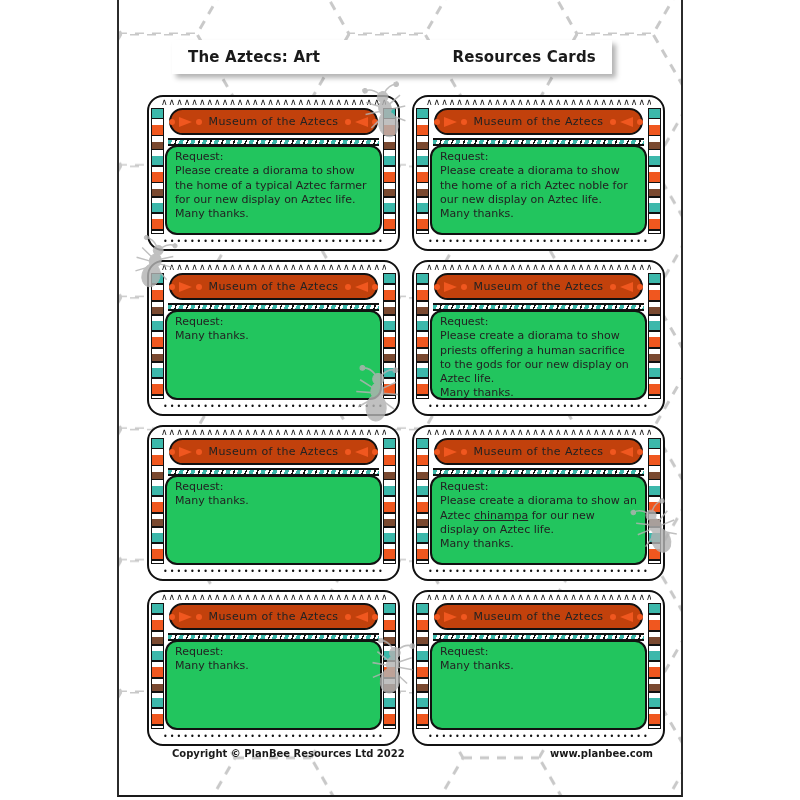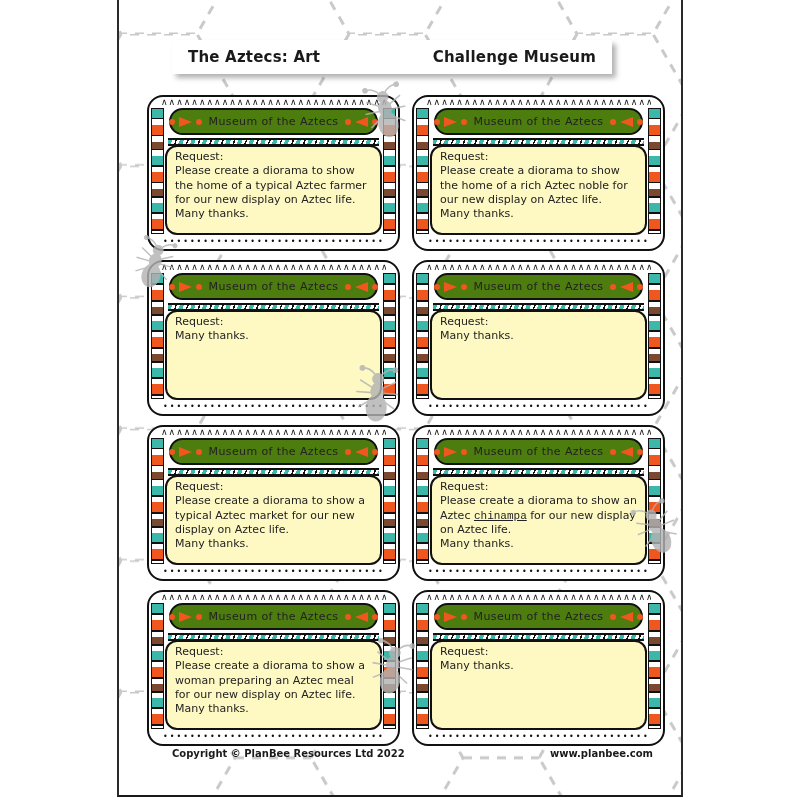--- a/index.html
+++ b/index.html
@@ -41,41 +41,41 @@
   .strip{
     position:absolute;top:11px;bottom:15px;width:13px;border:1px solid #111;
     box-sizing:border-box;
     background:repeating-linear-gradient(180deg,
       var(--teal) 0 9px,#111 9px 10.5px,#fff 10.5px 16px,
       var(--orange) 16px 26px,#111 26px 27.5px,#fff 27.5px 33px,
       #7a4930 33px 40px,#111 40px 41.5px,#fff 41.5px 47px);
   }
   .strip.left{left:2px;} .strip.right{right:2px;}
   .pill{
-    position:absolute;top:11px;left:20px;right:20px;height:27px;background:#4d7c0f;
+    position:absolute;top:11px;left:20px;right:20px;height:27px;background:#c2410c;
     border:2px solid #111;border-radius:15px;z-index:2;box-sizing:border-box;
     display:flex;align-items:center;justify-content:center;gap:4px;
   }
   .pill .ttl{font-size:11px;letter-spacing:.4px;color:#222;white-space:nowrap;padding:0 3px;}
   .dot{width:6px;height:6px;border-radius:50%;background:var(--orange);flex:0 0 auto;}
   .tri{width:0;height:0;border-top:5px solid transparent;border-bottom:5px solid transparent;flex:0 0 auto;}
   .tri.r{border-left:13px solid var(--orange);}
   .tri.l{border-right:13px solid var(--orange);}
   .divider{
     position:absolute;top:41px;left:19px;right:19px;height:8px;z-index:1;
     border-top:2px solid #111;border-bottom:2px solid #111;box-sizing:border-box;
     background:repeating-linear-gradient(110deg,
       var(--teal) 0 4px,#fff 4px 7px,#111 7px 8.5px,#fff 8.5px 11px);
   }
   .bodybox{
-    position:absolute;top:48px;left:16px;right:16px;bottom:14px;background:#fef9c3;
+    position:absolute;top:48px;left:16px;right:16px;bottom:14px;background:#22c55e;
     border:2px solid #111;border-radius:12px;z-index:2;box-sizing:border-box;
     padding:3px 8px;font-size:11px;line-height:1.3;color:#222;overflow:hidden;
   }
-  .u{text-decoration:underline;font-family:Liberation Mono, monospace;}
+  .u{text-decoration:underline;}
   .footer{
     position:absolute;left:0;right:0;top:748px;z-index:2;display:flex;
     justify-content:space-between;padding:0 28px 0 53px;box-sizing:border-box;
   }
   .footer .f{font-size:10px;font-weight:700;}
   .ant{position:absolute;z-index:3;opacity:.82;}
   .hidden-defs{position:absolute;width:0;height:0;overflow:hidden;}
 </style>
 </head>
 <body>
@@ -86,21 +86,21 @@
     <defs>
       <pattern id="hexpat" width="228" height="131.6" patternUnits="userSpaceOnUse" patternTransform="translate(-36,34)">
         <path d="M0,65.8 L38,0 L114,0 L152,65.8 L114,131.6 L38,131.6 Z M152,65.8 L228,65.8" fill="none" stroke="#c9c9c9" stroke-width="3" stroke-dasharray="9 8"></path>
       </pattern>
     </defs>
     <rect x="0" y="0" width="566" height="797" fill="url(#hexpat)"></rect>
   </svg>
 
   <div class="titlebar">
     <span class="t">The Aztecs: Art</span>
-    <span class="t">Challenge Museum</span>
+    <span class="t">Resources Cards</span>
   </div>
 
   <svg class="hidden-defs" xmlns="http://www.w3.org/2000/svg" aria-hidden="true">
     <defs>
       <g id="ant-shape" stroke="#b3b3b3" fill="#b3b3b3">
         <ellipse cx="30" cy="42" rx="10" ry="13"></ellipse>
         <ellipse cx="30" cy="25" rx="6.5" ry="8"></ellipse>
         <circle cx="30" cy="13" r="5.5"></circle>
         <path d="M27,9 Q21,2 14,3" fill="none" stroke-width="1.6"></path>
         <circle cx="13.5" cy="3" r="2.4"></circle>
@@ -202,42 +202,42 @@
       <span class="tri r"></span>
       <span class="dot"></span>
       <span class="ttl">Museum of the Aztecs</span>
       <span class="dot"></span>
       <span class="tri l"></span>
       <span class="dot"></span>
     </div>
     <div class="divider"></div>
     <div class="bodybox">
       <div>Request:</div>
-      <div>Many thanks.</div>
-    </div>
-    <div class="dots">••••••••••••••••••••••••••••••••••••••••••••••••••••••••••••••••••••••••••••••••••••••••••••••••••••••••••••••••••••••••••••••••••</div>
-  </div>
-
-  <div class="card">
-    <div class="zigzag">∧∧∧∧∧∧∧∧∧∧∧∧∧∧∧∧∧∧∧∧∧∧∧∧∧∧∧∧∧∧∧∧∧∧∧∧∧∧∧∧∧∧∧∧∧∧∧∧∧∧∧∧∧∧∧∧∧∧∧∧∧∧∧∧∧∧∧∧∧∧∧∧∧∧∧∧∧∧∧∧∧∧∧∧∧∧∧∧∧∧</div>
-    <div class="strip left"></div>
-    <div class="strip right"></div>
-    <div class="pill">
-      <span class="dot"></span>
-      <span class="tri r"></span>
-      <span class="dot"></span>
-      <span class="ttl">Museum of the Aztecs</span>
-      <span class="dot"></span>
-      <span class="tri l"></span>
-      <span class="dot"></span>
-    </div>
-    <div class="divider"></div>
-    <div class="bodybox">
-      <div>Request:</div>
-      <div><span>Please create a diorama to show a typical Aztec market for our new display on Aztec life.</span></div>
+      <div><span>Please create a diorama to show priests offering a human sacrifice to the gods for our new display on Aztec life.</span></div>
+      <div>Many thanks.</div>
+    </div>
+    <div class="dots">••••••••••••••••••••••••••••••••••••••••••••••••••••••••••••••••••••••••••••••••••••••••••••••••••••••••••••••••••••••••••••••••••</div>
+  </div>
+
+  <div class="card">
+    <div class="zigzag">∧∧∧∧∧∧∧∧∧∧∧∧∧∧∧∧∧∧∧∧∧∧∧∧∧∧∧∧∧∧∧∧∧∧∧∧∧∧∧∧∧∧∧∧∧∧∧∧∧∧∧∧∧∧∧∧∧∧∧∧∧∧∧∧∧∧∧∧∧∧∧∧∧∧∧∧∧∧∧∧∧∧∧∧∧∧∧∧∧∧</div>
+    <div class="strip left"></div>
+    <div class="strip right"></div>
+    <div class="pill">
+      <span class="dot"></span>
+      <span class="tri r"></span>
+      <span class="dot"></span>
+      <span class="ttl">Museum of the Aztecs</span>
+      <span class="dot"></span>
+      <span class="tri l"></span>
+      <span class="dot"></span>
+    </div>
+    <div class="divider"></div>
+    <div class="bodybox">
+      <div>Request:</div>
       <div>Many thanks.</div>
     </div>
     <div class="dots">••••••••••••••••••••••••••••••••••••••••••••••••••••••••••••••••••••••••••••••••••••••••••••••••••••••••••••••••••••••••••••••••••</div>
   </div>
 
   <div class="card">
     <div class="zigzag">∧∧∧∧∧∧∧∧∧∧∧∧∧∧∧∧∧∧∧∧∧∧∧∧∧∧∧∧∧∧∧∧∧∧∧∧∧∧∧∧∧∧∧∧∧∧∧∧∧∧∧∧∧∧∧∧∧∧∧∧∧∧∧∧∧∧∧∧∧∧∧∧∧∧∧∧∧∧∧∧∧∧∧∧∧∧∧∧∧∧</div>
     <div class="strip left"></div>
     <div class="strip right"></div>
     <div class="pill">
@@ -267,21 +267,20 @@
       <span class="tri r"></span>
       <span class="dot"></span>
       <span class="ttl">Museum of the Aztecs</span>
       <span class="dot"></span>
       <span class="tri l"></span>
       <span class="dot"></span>
     </div>
     <div class="divider"></div>
     <div class="bodybox">
       <div>Request:</div>
-      <div><span>Please create a diorama to show a woman preparing an Aztec meal for our new display on Aztec life.</span></div>
       <div>Many thanks.</div>
     </div>
     <div class="dots">••••••••••••••••••••••••••••••••••••••••••••••••••••••••••••••••••••••••••••••••••••••••••••••••••••••••••••••••••••••••••••••••••</div>
   </div>
 
   <div class="card">
     <div class="zigzag">∧∧∧∧∧∧∧∧∧∧∧∧∧∧∧∧∧∧∧∧∧∧∧∧∧∧∧∧∧∧∧∧∧∧∧∧∧∧∧∧∧∧∧∧∧∧∧∧∧∧∧∧∧∧∧∧∧∧∧∧∧∧∧∧∧∧∧∧∧∧∧∧∧∧∧∧∧∧∧∧∧∧∧∧∧∧∧∧∧∧</div>
     <div class="strip left"></div>
     <div class="strip right"></div>
     <div class="pill">

